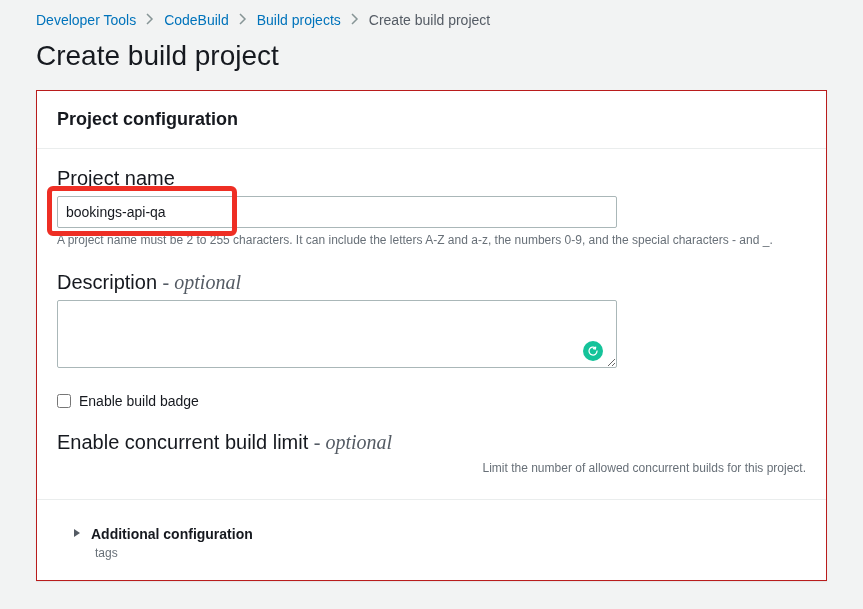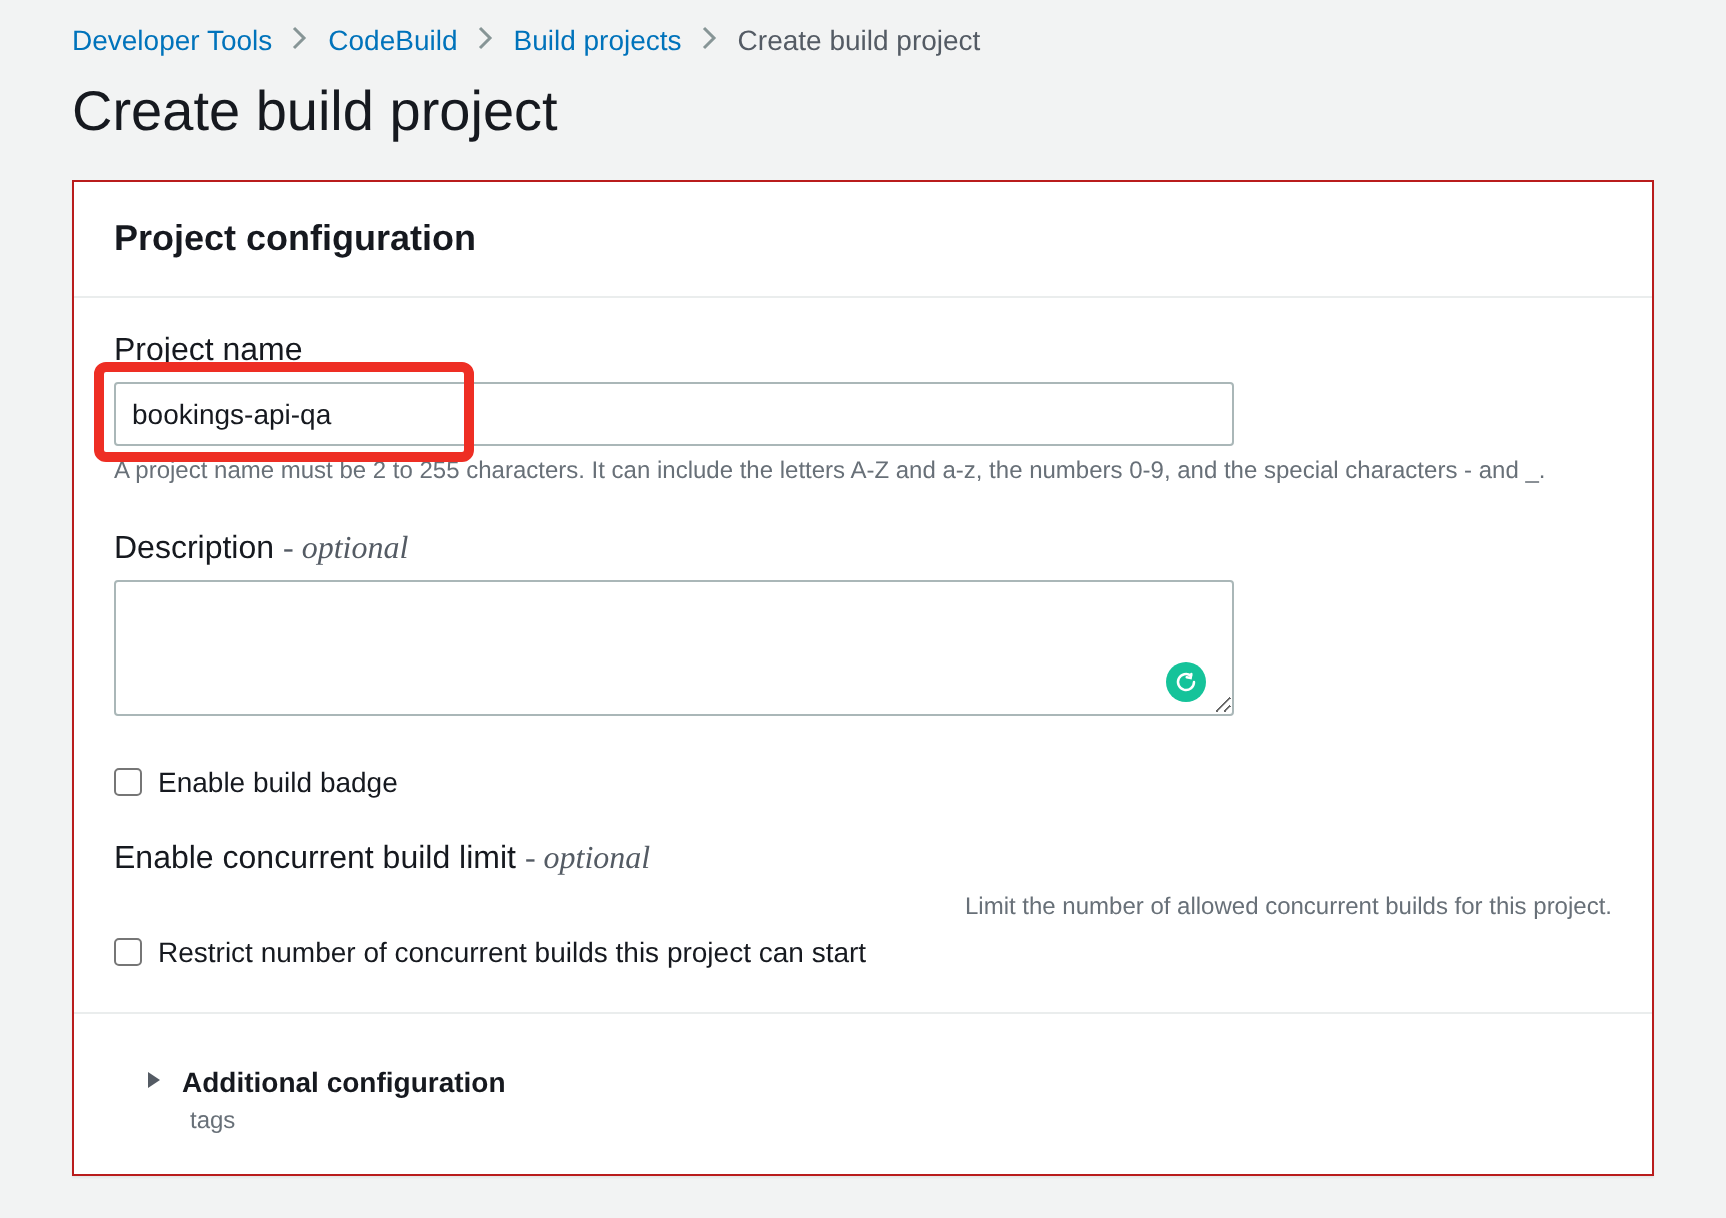--- a/index.html
+++ b/index.html
@@ -60,21 +60,21 @@
       padding: 18px 20px 20px 20px;
     }
     .field {
       margin-bottom: 22px;
     }
     .field:last-child {
       margin-bottom: 0;
     }
     .field-label {
       display: block;
-      font-size: 16px;
+      font-size: 20px;
       color: #16191f;
       margin-bottom: 6px;
     }
     .optional {
       font-style: italic;
       color: #545b64;
       font-family: Liberation Serif, serif;
     }
     .text-input {
       width: 560px;
@@ -247,24 +247,20 @@
         <input type="checkbox" id="cb-badge" style="">
         <label for="cb-badge">Enable build badge</label>
       </div>
     </div>
 
     <div class="field">
       <label class="field-label">
         <span>Enable concurrent build limit</span> <span class="optional">- optional</span>
       </label>
       <div class="help-text" style="margin-top:0;margin-bottom:4px;text-align:right;">Limit the number of allowed concurrent builds for this project.</div>
-      <div class="checkbox-row">
-        <input type="checkbox" id="cb-conc" style="">
-        <label for="cb-conc">Restrict number of concurrent builds this project can start</label>
-      </div>
     </div>
 
     <div class="divider">
       <div class="expandable">
         <span class="caret">
           <svg width="8" height="10" viewBox="0 0 8 10">
               <path d="M1 1 L7 5 L1 9 Z" fill="#545b64"></path>
             </svg>
         </span>
         <span class="title">Additional configuration</span>

